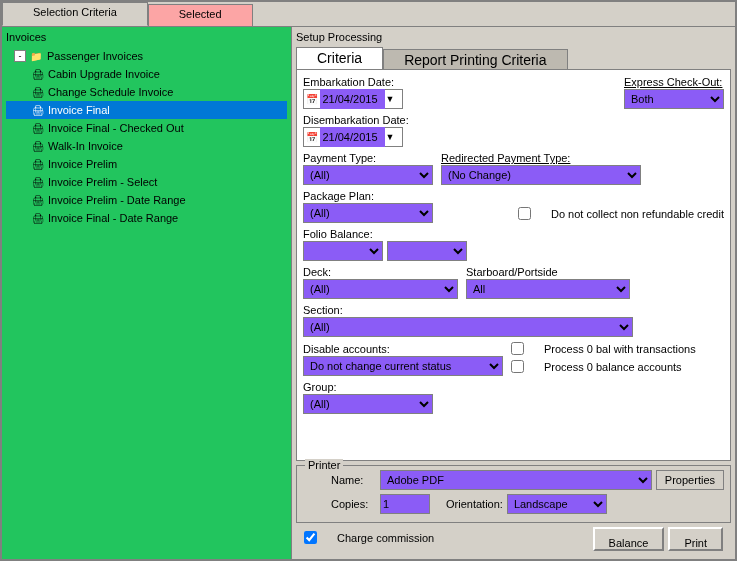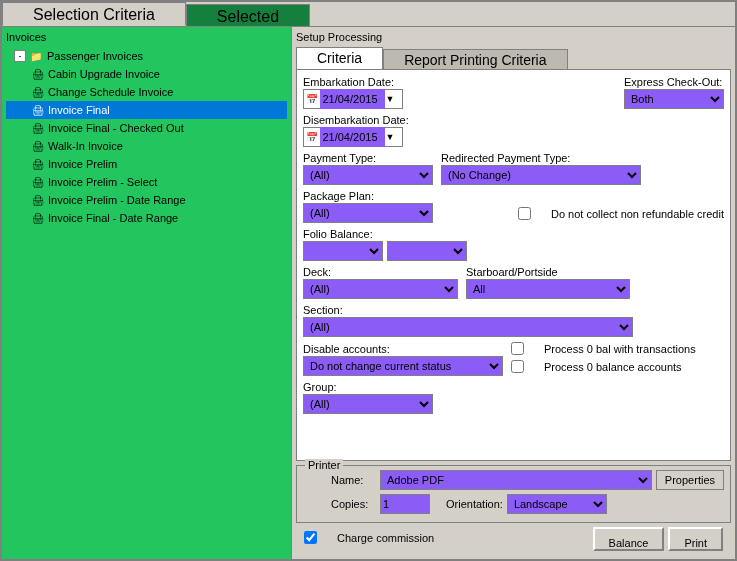--- a/index.html
+++ b/index.html
@@ -25,31 +25,31 @@
       flex-direction: row;
       height: 24px;
       background: #d4d0c8;
     }
     .top-tab {
       padding: 3px 30px;
       border: 1px solid #808080;
       border-bottom: none;
       background: #d4d0c8;
       cursor: pointer;
-      font-size: 16px;
+      font-size: 11px;
       color: #000;
     }
     .top-tab.active {
       background: #d4d0c8;
       border-bottom: 1px solid #d4d0c8;
       font-weight: normal;
       z-index: 2;
     }
     .top-tab.inactive {
-      background: #15803d;
+      background: #fca5a5;
       margin-top: 2px;
     }
     
     .content-area {
       display: flex;
       flex-direction: row;
       flex: 1;
       border-top: 1px solid #808080;
       background: #d4d0c8;
     }
@@ -156,20 +156,21 @@
     .form-group {
       display: flex;
       flex-direction: column;
     }
     .form-label {
       font-size: 11px;
       color: #000;
       margin-bottom: 1px;
     }
     .form-label.underline {
+      text-decoration: underline;
     }
     select, input[type="text"] {
       height: 20px;
       border: 1px solid #808080;
       background: #8b5cf6;
       font-size: 11px;
       padding: 0 2px;
     }
     select {
       appearance: auto;

